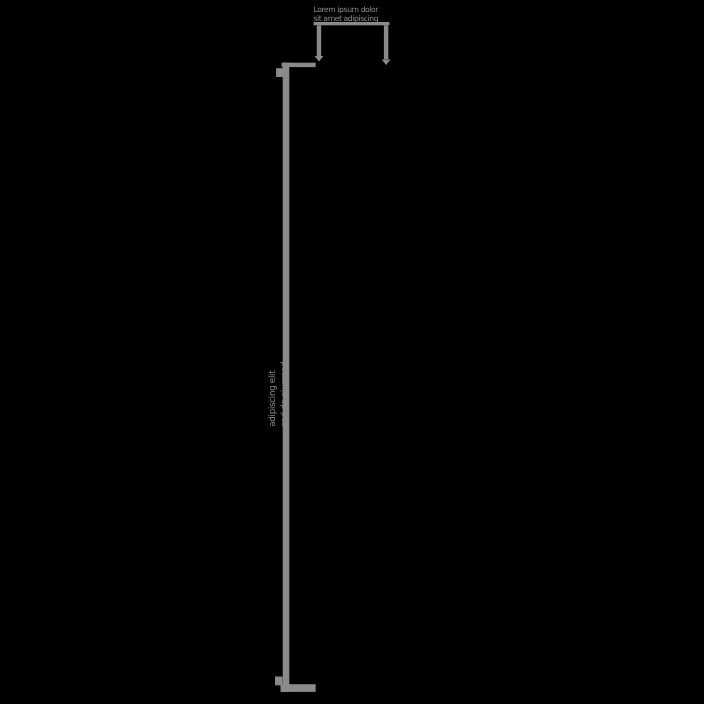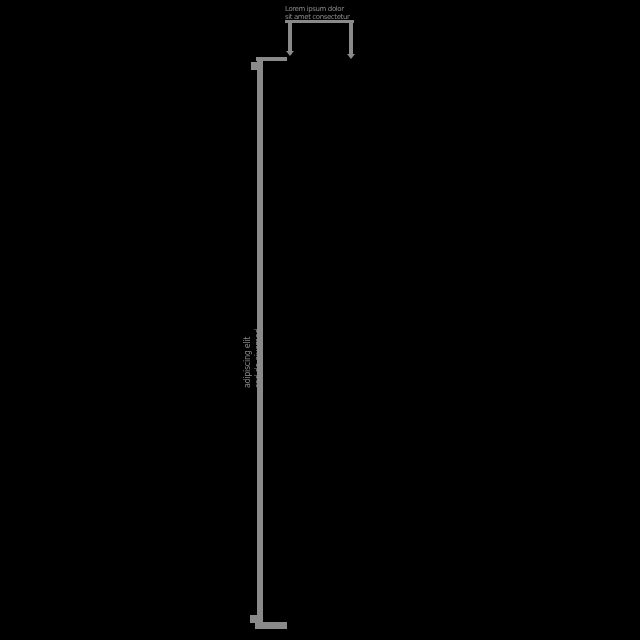--- a/index.html
+++ b/index.html
@@ -94,21 +94,21 @@
     overflow: hidden;
   }
   .vlabel span { display: block; }
 </style>
 </head>
 <body>
 
 <div class="stage">
 
   <div class="top-line l1">Lorem ipsum dolor</div>
-  <div class="top-line l2">sit amet consectetur</div>
+  <div class="top-line l2">sit amet adipiscing</div>
   <div class="top-rule ink"></div>
 
   <div class="leg left ink"></div>
   <div class="arrowhead left"></div>
 
   <div class="leg right ink"></div>
   <div class="arrowhead right"></div>
 
   <div class="bracket-top-arm ink"></div>
   <div class="bracket-spine ink"></div>

